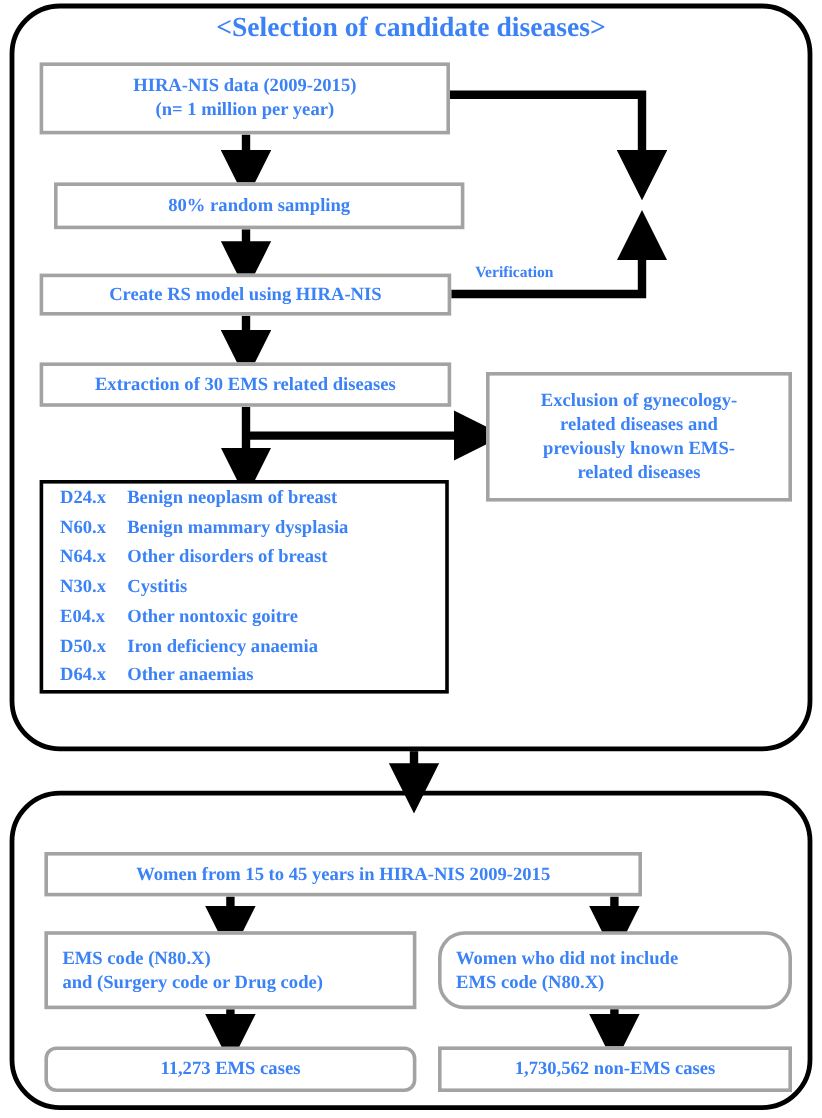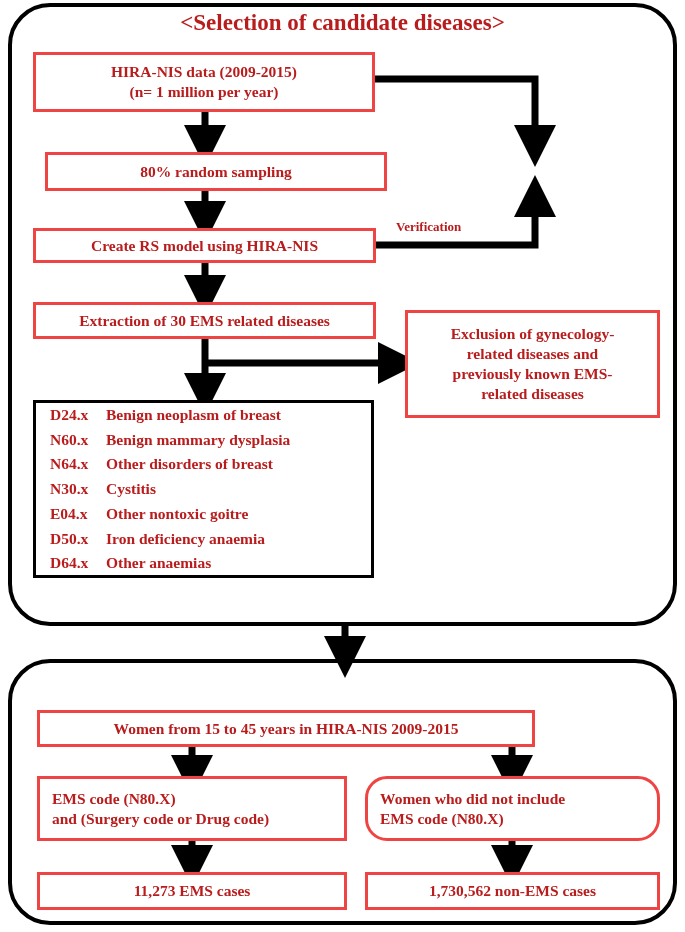--- a/index.html
+++ b/index.html
@@ -7,21 +7,21 @@
     padding: 0;
     background: #ffffff;
   }
   #canvas {
     position: relative;
     width: 685px;
     height: 932px;
     background: #ffffff;
     font-family: "Liberation Serif", "DejaVu Serif", serif;
     font-weight: bold;
-    color: #b91c1c;
+    color: #3b82f6;
     overflow: hidden;
   }
   .panel {
     position: absolute;
     box-sizing: border-box;
     border: 4px solid #000000;
     border-radius: 42px;
     background: transparent;
   }
   .panel-title {
@@ -29,21 +29,21 @@
     width: 100%;
     text-align: center;
     font-size: 23px;
     font-weight: bold;
     letter-spacing: 0px;
     white-space: nowrap;
   }
   .nodebox {
     position: absolute;
     box-sizing: border-box;
-    border: 3px solid #ef4444;
+    border: 3px solid #a3a3a3;
     background: #ffffff;
     display: flex;
     align-items: center;
     justify-content: center;
     text-align: center;
     font-size: 15.5px;
     font-weight: bold;
     line-height: 1.28;
     padding: 2px 4px;
   }
@@ -191,21 +191,21 @@
     </span>
   </div>
 
   <div class="nodebox left-align" style="left:365px; top:776px; width:295px; height:65px;border-radius:22px;">
     <span class="inner">
       <span class="line">Women who did not include</span>
       <span class="line">EMS code (N80.X)</span>
     </span>
   </div>
 
-  <div class="nodebox" style="left:37px; top:872px; width:310px; height:38px;">
+  <div class="nodebox" style="left:37px; top:872px; width:310px; height:38px;border-radius:10px;">
     <span class="inner line">11,273 EMS cases</span>
   </div>
 
   <div class="nodebox" style="left:365px; top:872px; width:295px; height:38px;">
     <span class="inner line">1,730,562 non-EMS cases</span>
   </div>
 
 </div>
 
 </body></html>

